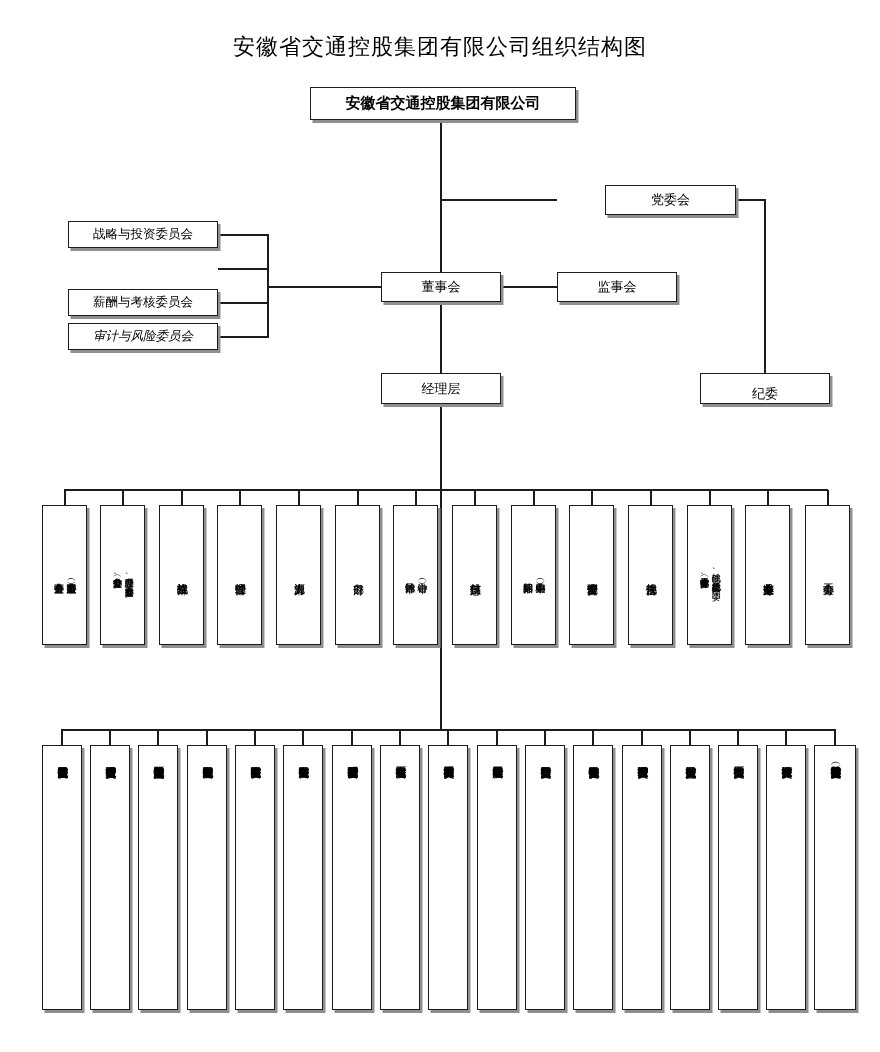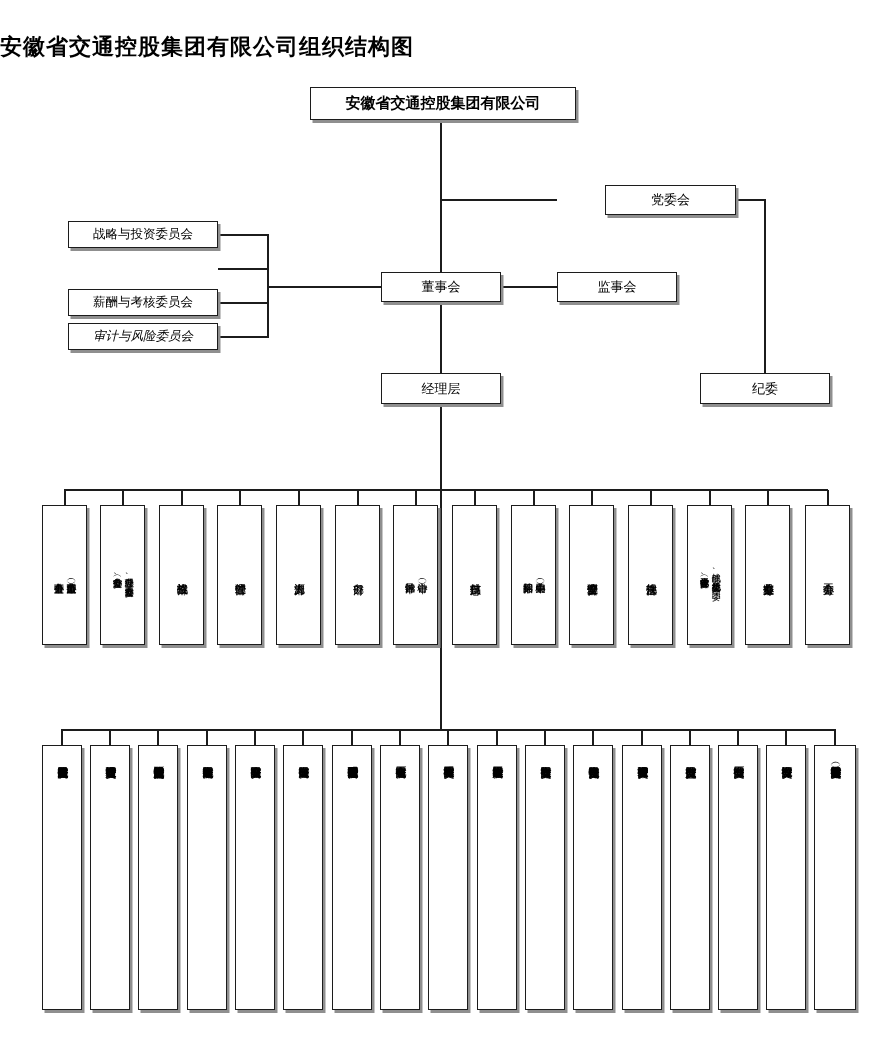--- a/index.html
+++ b/index.html
@@ -1,19 +1,19 @@
 <!DOCTYPE html>
 <html><head>
 <meta charset="utf-8">
 <style>
   html,body{margin:0;padding:0;background:#ffffff;}
   #canvas{position:relative;width:880px;height:1052px;background:#ffffff;overflow:hidden;
           font-family:"Liberation Serif","DejaVu Serif",serif;color:#000;}
-  .title{position:absolute;top:32px;left:0;width:880px;text-align:left;
-         font-size:22px;font-weight:bold;letter-spacing:1px;}
+  .title{position:absolute;top:32px;left:0;width:880px;text-align:center;
+         font-size:22px;font-weight:normal;letter-spacing:1px;}
   .box{position:absolute;background:#ffffff;border:1.5px solid #1c1c1c;
        box-shadow:2.5px 3px 0 #8f8f8f;box-sizing:border-box;
        display:flex;align-items:center;justify-content:center;}
   .hbox{font-size:13px;}
   .root{font-size:15px;font-weight:bold;}
   .cbox{font-size:12.5px;}
   
   .vbox{position:absolute;background:#fff;border:1.5px solid #1c1c1c;
         box-shadow:2.5px 3px 0 #8f8f8f;box-sizing:border-box;
         display:flex;justify-content:center;align-items:stretch;}
@@ -62,21 +62,21 @@
   </div>
 
   <div class="box hbox" style="left:381px;top:272px;width:120px;height:30px;">
     <span>董事会</span>
   </div>
 
   <div class="box hbox" style="left:557px;top:272px;width:120px;height:30px;text-align:right;">
     <span>监事会</span>
   </div>
 
-  <div class="box hbox" style="left:700px;top:373px;width:130px;height:31px;">
+  <div class="box hbox" style="left:700px;top:373px;width:130px;height:31px;align-items:flex-end;">
     <span>纪委</span>
   </div>
 
   <div class="box hbox" style="left:381px;top:373px;width:120px;height:31px;">
     <span>经理层</span>
   </div>
 
   <div class="box cbox" style="left:68px;top:221px;width:150px;height:27px;">
     <span>战略与投资委员会</span>
   </div>

